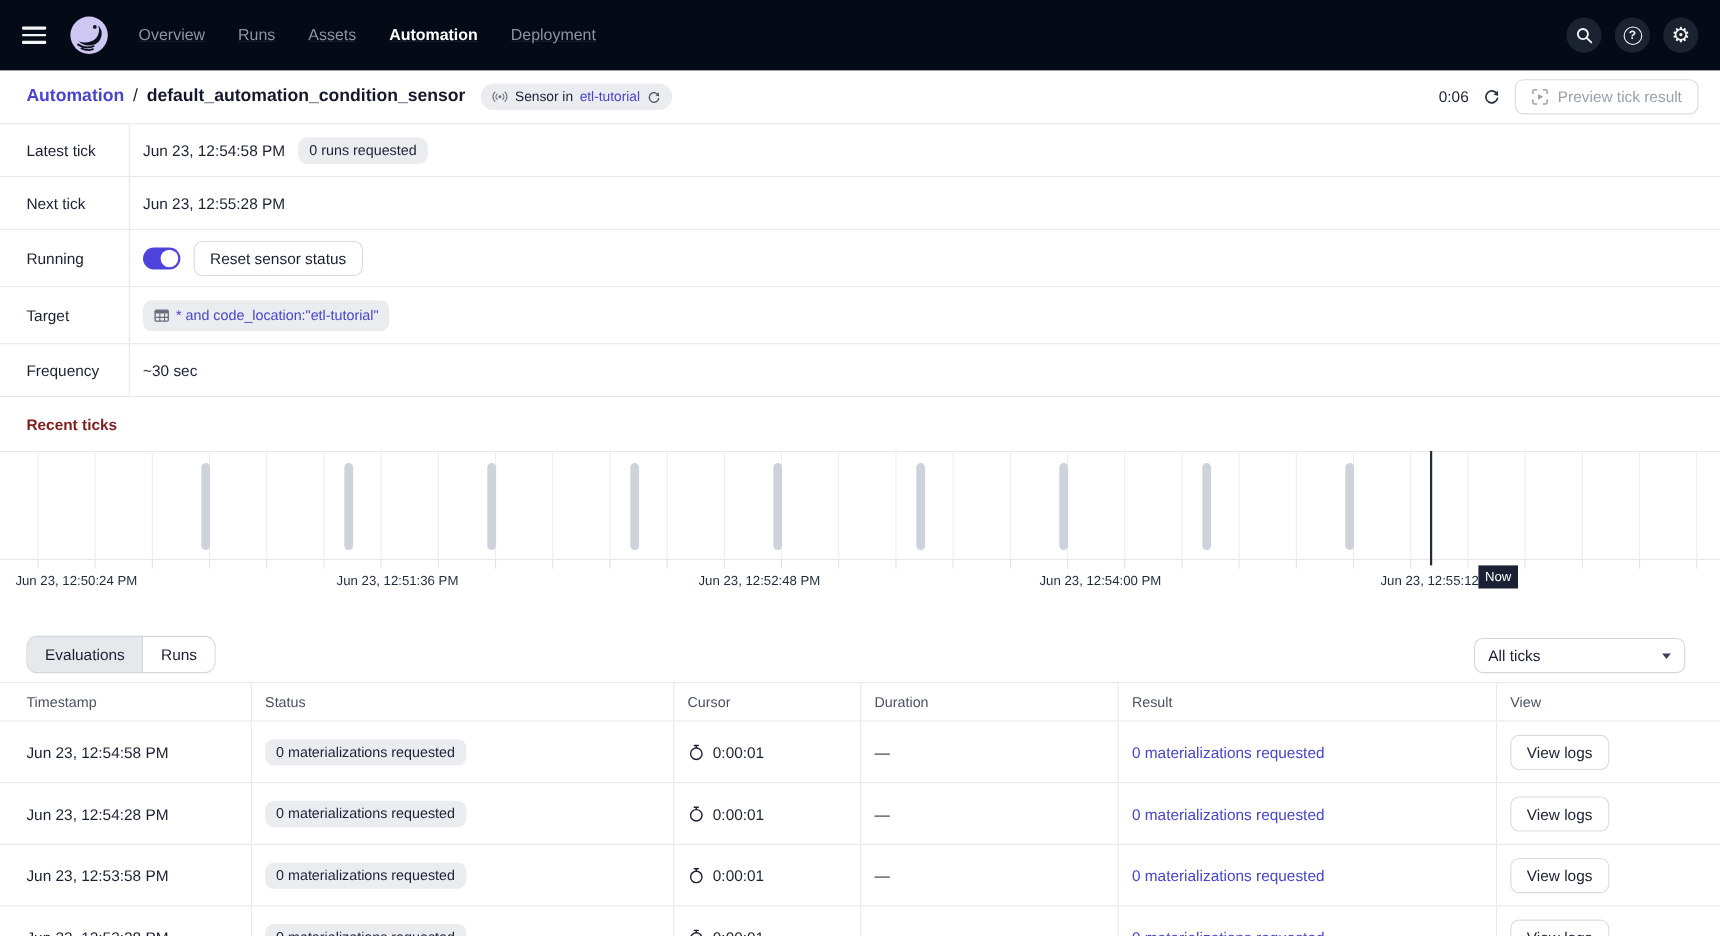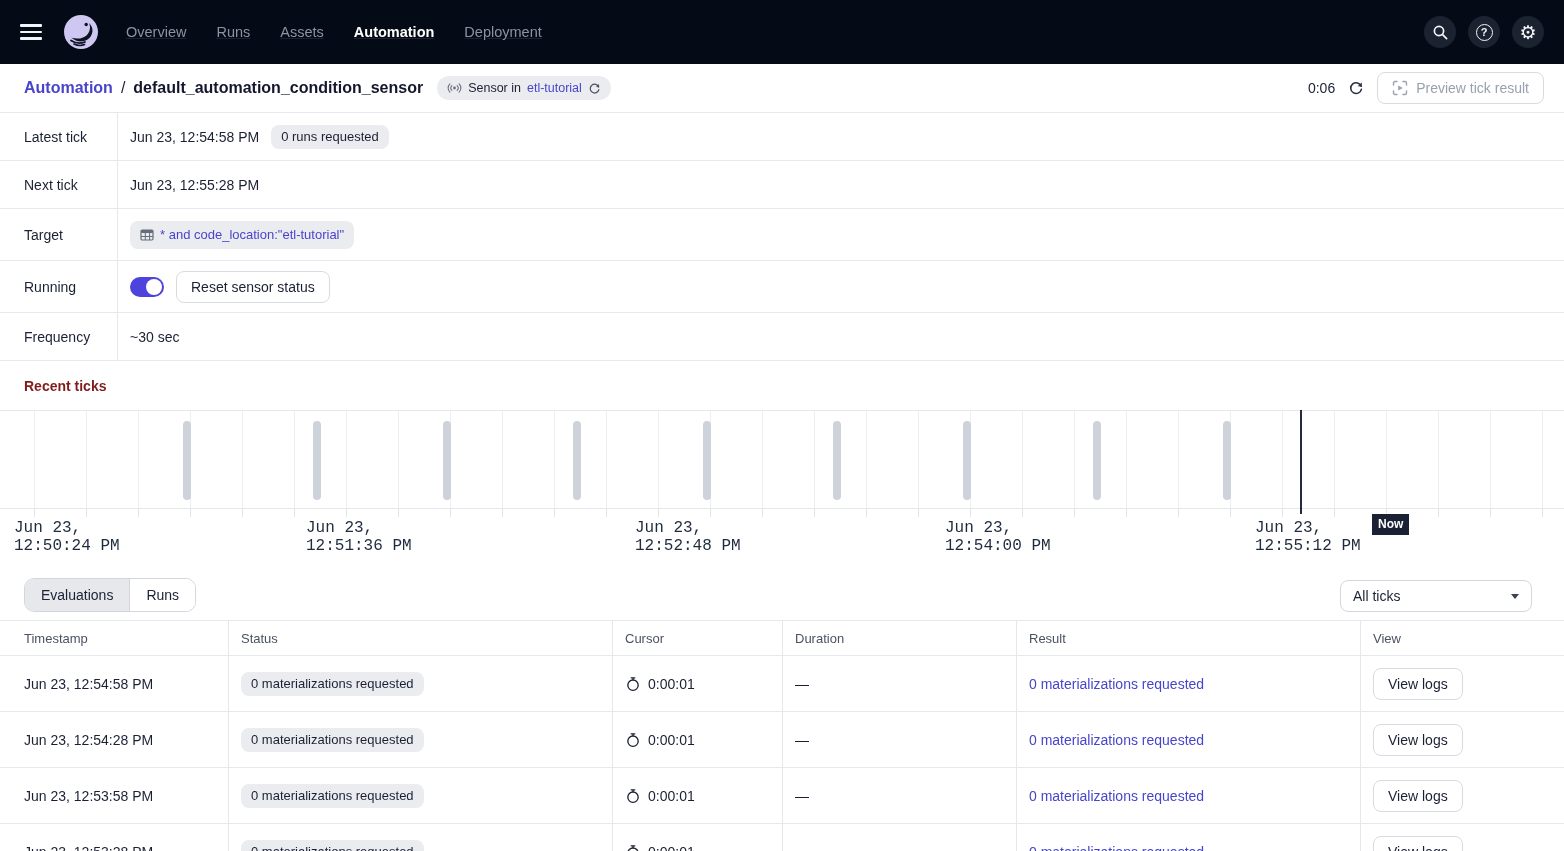--- a/index.html
+++ b/index.html
@@ -49,21 +49,21 @@
 
   
   .section-title { height: 49px; display: flex; align-items: center; padding-left: 24px; font-size: 14px; font-weight: 700; color: #7f1d1d; }
   .timeline { position: relative; width: 1564px; height: 146px; }
   .tl-chart { position: absolute; left: 0; top: 0; width: 1564px; height: 99px; border-top: 1px solid #E6E7EB; border-bottom: 1px solid #E6E7EB; overflow: hidden; }
   .tl-grid { position: absolute; top: 0; bottom: 0; width: 1px; background: #EDEEF2; }
   .tl-bar { position: absolute; top: 10px; width: 8px; height: 79px; border-radius: 4px; background: #CDD2DB; cursor: pointer; }
   .tl-subticks { position: absolute; left: 0; top: 99px; width: 1564px; height: 9px; }
   .tl-subtick { position: absolute; top: 0; width: 1px; height: 8px; background: #E2E4E9; }
   .tl-labels { position: absolute; left: 0; top: 109px; width: 1564px; height: 37px; }
-  .tl-label { position: absolute; top: 0; width: 120px; font-size: 16px; line-height: 18px; color: #1F2B3D; font-family: Liberation Mono, monospace; }
+  .tl-label { position: absolute; top: 0; width: 120px; font-size: 12px; line-height: 18px; color: #1F2B3D; }
   .tl-now-line { position: absolute; top: 0; width: 2px; height: 104px; background: #232A3B; z-index: 3; }
   .tl-now-box { position: absolute; top: 104px; height: 21px; background: #1B2134; color: #fff; font-size: 12px; line-height: 21px; padding: 0 6px; z-index: 4; }
 
   
   .filter-bar { height: 56px; display: flex; align-items: flex-end; justify-content: space-between; padding: 0 32px 0 24px; }
   .segmented { display: inline-flex; height: 34px; border: 1px solid #D2D6DD; border-radius: 10px; overflow: hidden; background: #fff; }
   .segment { display: flex; align-items: center; padding: 0 16px; font-size: 14px; color: #1B2134; cursor: pointer; background: #fff; }
   .segment.active { background: #E6E8EC; border-right: 1px solid #D2D6DD; }
   .select { position: relative; width: 192px; height: 32px; border: 1px solid #D2D6DD; border-radius: 8px; display: flex; align-items: center; padding: 0 12px; font-size: 14px; color: #1B2134; cursor: pointer; background: #fff; }
   .select .caret { position: absolute; right: 12px; top: 13px; width: 0; height: 0; border-left: 4.5px solid transparent; border-right: 4.5px solid transparent; border-top: 5.5px solid #3A4150; }
@@ -167,41 +167,41 @@
       <span class="pill">0 runs requested</span>
     </div>
   </div>
   <div class="drow h48">
     <div class="dlabel">Next tick</div>
     <div class="dvalue">
         <span>Jun 23, 12:55:28 PM</span>
       </div>
   </div>
   <div class="drow h52">
+    <div class="dlabel">Running</div>
+    <div class="dvalue">
+      <span class="toggle">
+          <span class="knob"></span>
+        </span>
+      <button class="btn">Reset sensor status</button>
+    </div>
+  </div>
+  <div class="drow h52">
     <div class="dlabel">Target</div>
     <div class="dvalue">
       <span class="pill tall">
         <svg width="14" height="14" viewBox="0 0 14 14">
             <rect x="1" y="2" width="12" height="10" rx="1.2" stroke="#656C7C" stroke-width="1.2" fill="none"></rect>
             <rect x="1" y="2" width="12" height="3" rx="1.2" fill="#656C7C"></rect>
             <line x1="5.3" y1="5" x2="5.3" y2="12" stroke="#656C7C" stroke-width="1"></line>
             <line x1="9.6" y1="5" x2="9.6" y2="12" stroke="#656C7C" stroke-width="1"></line>
             <line x1="1" y1="8.5" x2="13" y2="8.5" stroke="#656C7C" stroke-width="1"></line>
           </svg>
         <span class="accent-text">* and code_location:"etl-tutorial"</span>
       </span>
-    </div>
-  </div>
-  <div class="drow h52">
-    <div class="dlabel">Running</div>
-    <div class="dvalue">
-      <span class="toggle">
-          <span class="knob"></span>
-        </span>
-      <button class="btn">Reset sensor status</button>
     </div>
   </div>
   <div class="drow h48">
     <div class="dlabel">Frequency</div>
     <div class="dvalue">
         <span>~30 sec</span>
       </div>
   </div>
 
   <div class="section-title">Recent ticks</div>
@@ -280,21 +280,21 @@
         <div class="tl-subtick" style="left: 1542px;"></div>
       </div>
     <div class="tl-labels" id="tl-labels">
         <div class="tl-label" style="left: 14px;">Jun 23, 12:50:24 PM</div>
         <div class="tl-label" style="left: 306px;">Jun 23, 12:51:36 PM</div>
         <div class="tl-label" style="left: 635px;">Jun 23, 12:52:48 PM</div>
         <div class="tl-label" style="left: 945px;">Jun 23, 12:54:00 PM</div>
         <div class="tl-label" style="left: 1255px;">Jun 23, 12:55:12 PM</div>
       </div>
     <div class="tl-now-line" id="tl-now-line" style="left: 1300px;"></div>
-    <div class="tl-now-box" id="tl-now-box" style="left: 1372px; font-weight: bold;">Now</div>
+    <div class="tl-now-box" id="tl-now-box" style="left: 1344px;">Now</div>
   </div>
 
   <div class="filter-bar">
     <div class="segmented">
       <span class="segment active">Evaluations</span>
       <span class="segment">Runs</span>
     </div>
     <div class="select">
       <span>All ticks</span>
       <span class="caret"></span>

